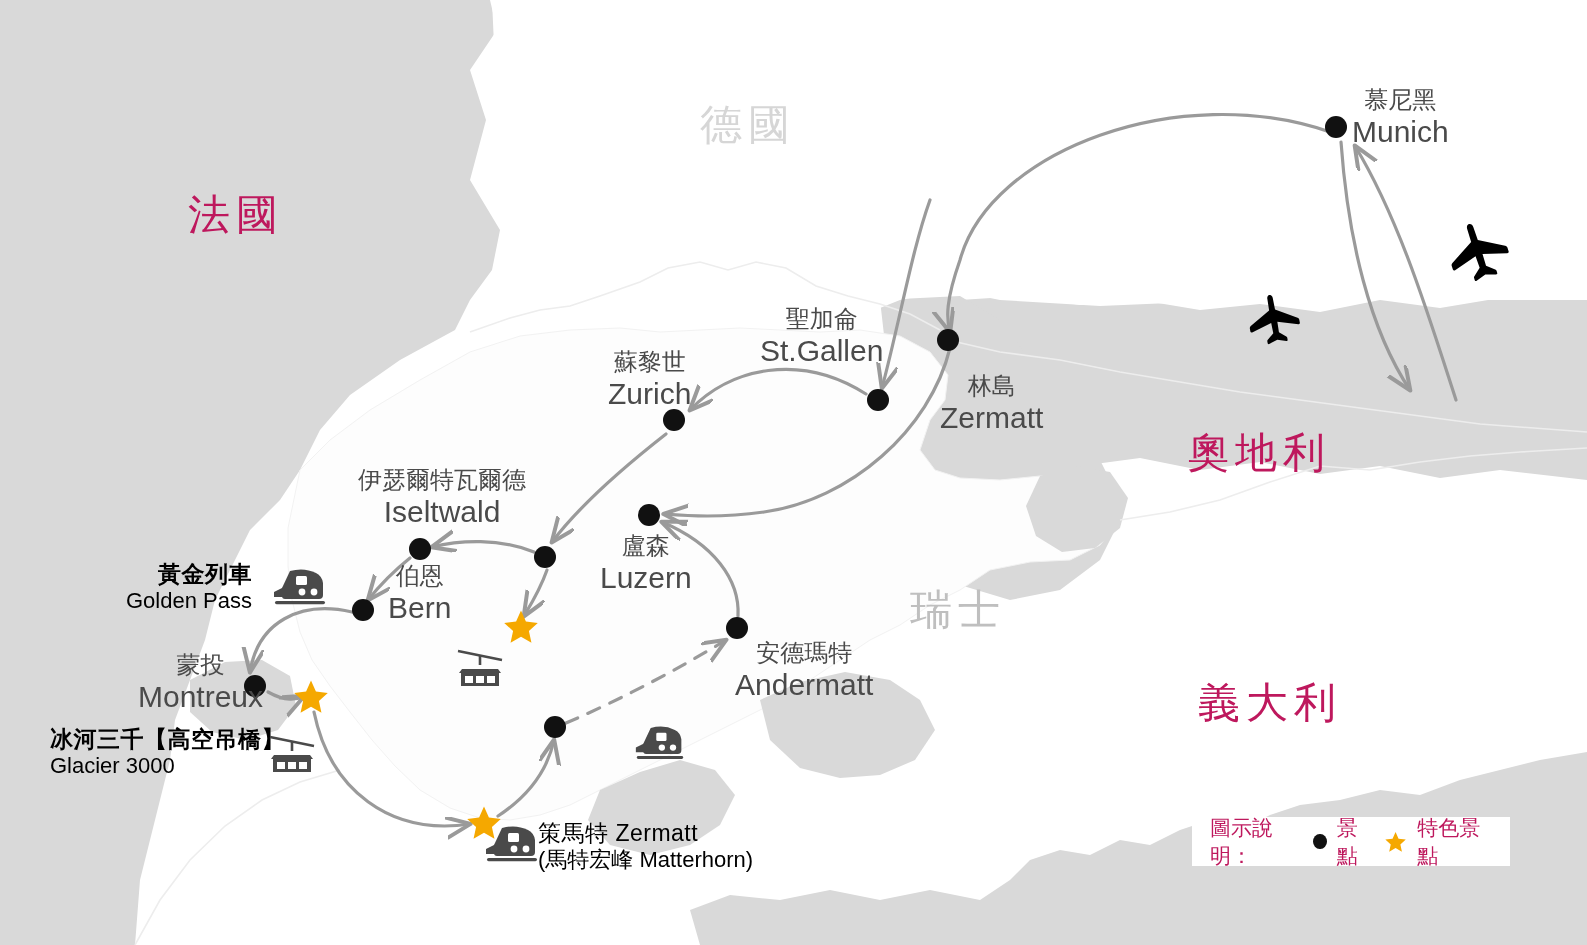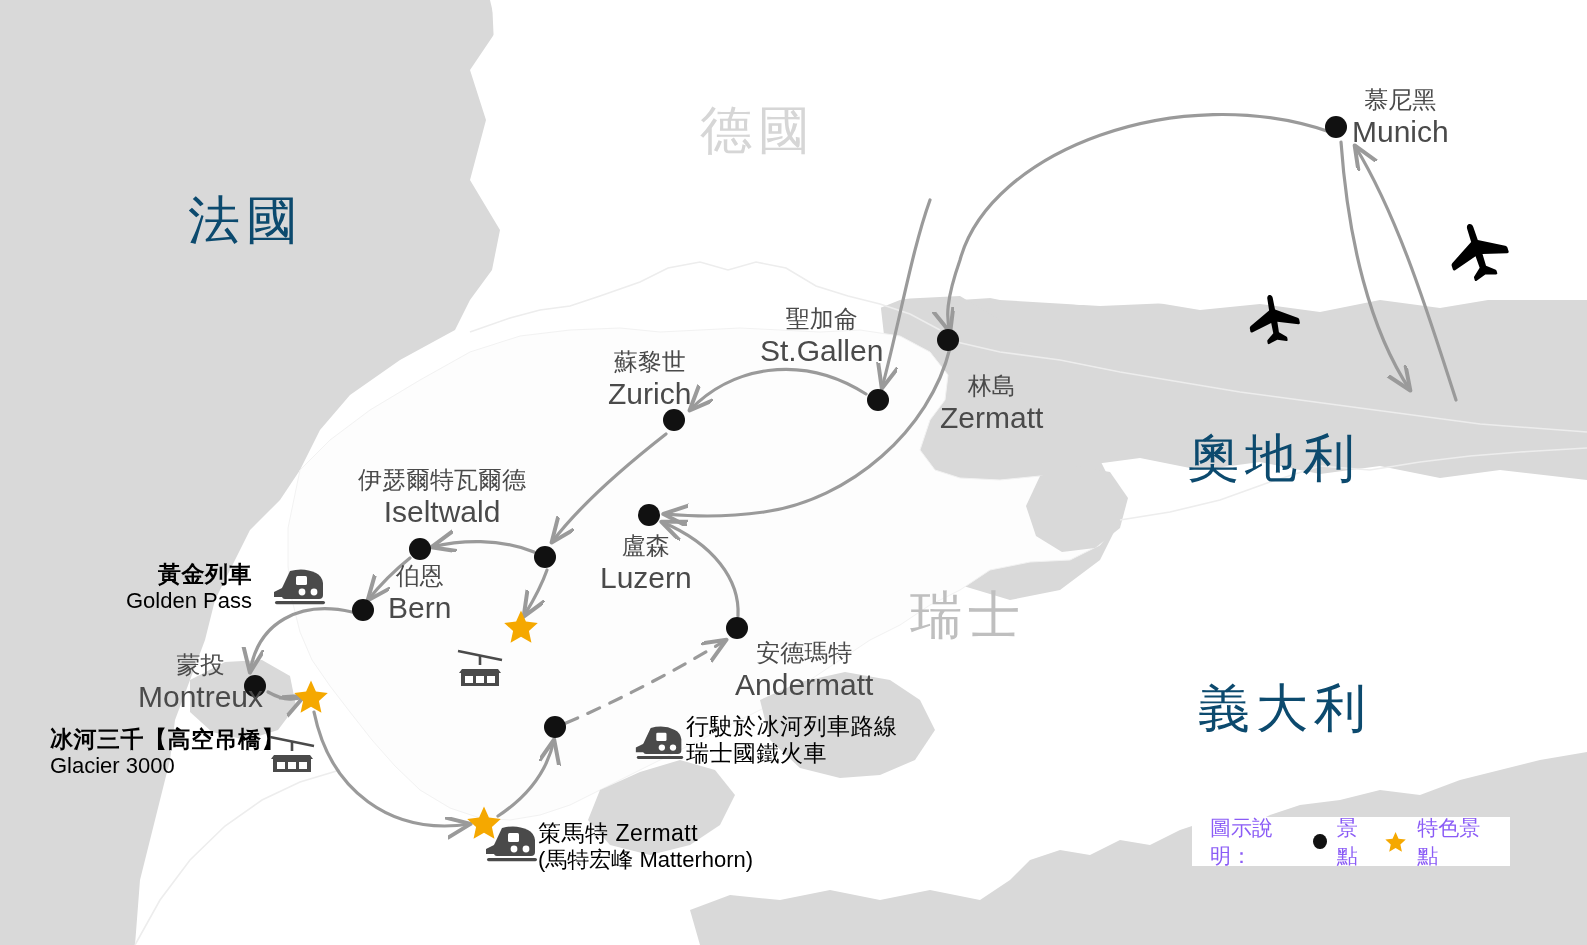--- a/index.html
+++ b/index.html
@@ -1,31 +1,31 @@
 <!DOCTYPE html>
 <html><head>
 <meta charset="utf-8">
 <style>
   html,body{margin:0;padding:0;background:#fff;}
   body{font-family:"Liberation Sans","DejaVu Sans",sans-serif;}
   #stage{position:relative;width:1587px;height:945px;overflow:hidden;background:#ffffff;}
   #mapsvg{position:absolute;left:0;top:0;width:1587px;height:945px;}
   .lbl{position:absolute;white-space:nowrap;line-height:1.18;}
-  .country{font-size:52px;letter-spacing:6px;font-weight:400;}
-  .country.white{color:#0c4a6e;}
+  .country{font-size:42px;letter-spacing:6px;font-weight:400;}
+  .country.white{color:#be185d;}
   .country.grey{color:#d6d6d6;}
   .country.grey2{color:#bfbfbf;}
   .city{font-size:23px;color:#4a4a4a;text-align:center;}
   .city .cn{display:block;font-size:24px;}
   .city .en{display:block;font-size:30px;}
   .poi{font-size:22px;color:#000000;}
   .poi .cn{display:block;font-size:23px;font-weight:600;letter-spacing:.5px;}
   .poi .en{display:block;font-size:22px;}
   .legend{position:absolute;background:#ffffff;display:flex;align-items:center;
-          gap:10px;padding:10px 18px;font-size:21px;color:#8b5cf6;}
+          gap:10px;padding:10px 18px;font-size:21px;color:#be185d;}
   .ico{position:absolute;}
 </style>
 </head>
 <body>
 
 <div id="stage">
 
   <svg id="mapsvg" viewBox="0 0 1587 945">
     <defs>
       <marker id="arw" markerWidth="9" markerHeight="9" refX="7.4" refY="3.2" orient="auto" markerUnits="strokeWidth">
@@ -255,24 +255,20 @@
   </div>
 
   <svg class="ico" style="left:634px;top:722px;" width="52" height="40" viewBox="0 0 56 42">
     <path fill="#4a4a4a" d="M18,6 q14,-4 26,2 q6,3 7,10 l0,12 q0,4 -4,4 l-34,0 q-3,0 -3,-3 l0,-8 z"></path>
     <rect x="24" y="11" width="11" height="9" rx="1.5" fill="#fff"></rect>
     <circle cx="30" cy="27" r="3.4" fill="#fff"></circle>
       <circle cx="42" cy="27" r="3.4" fill="#fff"></circle>
     <path fill="#4a4a4a" d="M2,27 l12,-6 l0,11 l-12,0 z"></path>
     <rect x="3" y="36" width="50" height="3.2" rx="1.6" fill="#4a4a4a"></rect>
   </svg>
-  <div class="lbl poi" style="left:686px;top:713px;text-align:left;">
-    <span class="cn" style="font-weight:400;">行駛於冰河列車路線</span>
-    <span class="cn" style="font-weight:400;">瑞士國鐵火車</span>
-  </div>
 
   <div class="legend" style="left:1192px;top:817px;width:318px;height:49px;box-sizing:border-box;">
     <span>圖示說明：</span>
     <span style="display:inline-block;width:15px;height:15px;border-radius:50%;background:#111;"></span>
     <span>景點</span>
     <svg width="26" height="26" viewBox="0 0 24 24">
       <path fill="#f5a800" d="M12,1.6 L15.1,8.6 L22.6,9.4 L17,14.5 L18.6,22 L12,18.1 L5.4,22 L7,14.5 L1.4,9.4 L8.9,8.6 Z"></path>
     </svg>
     <span>特色景點</span>
   </div>

